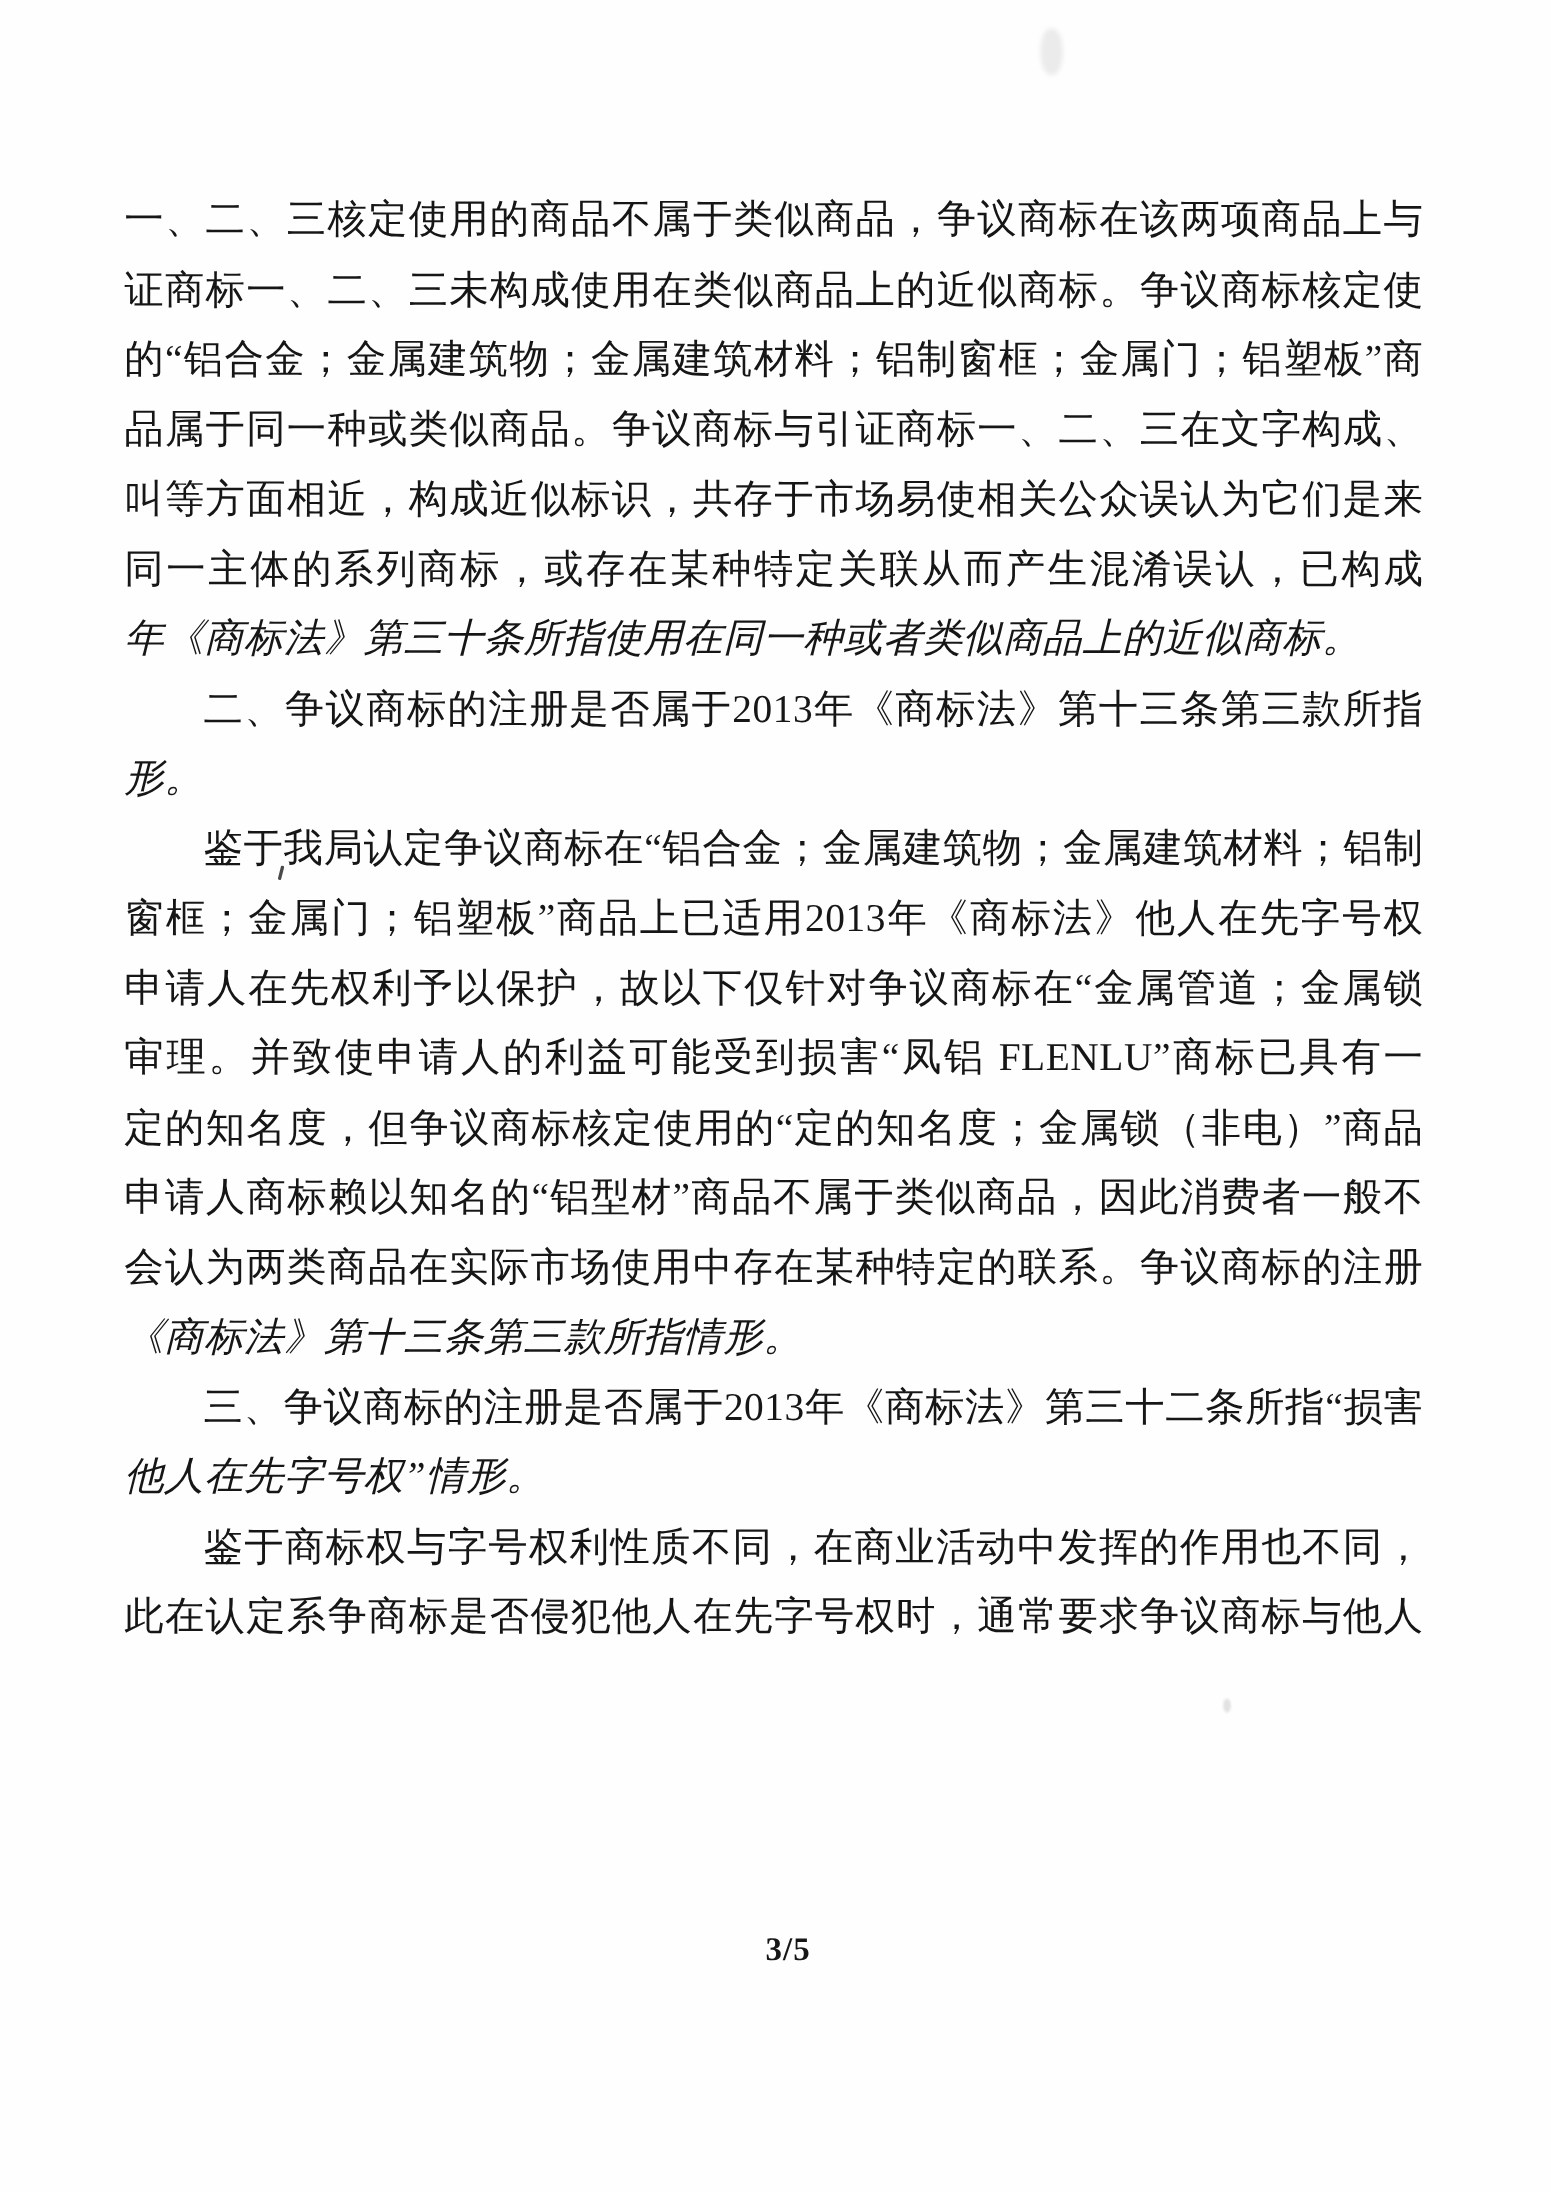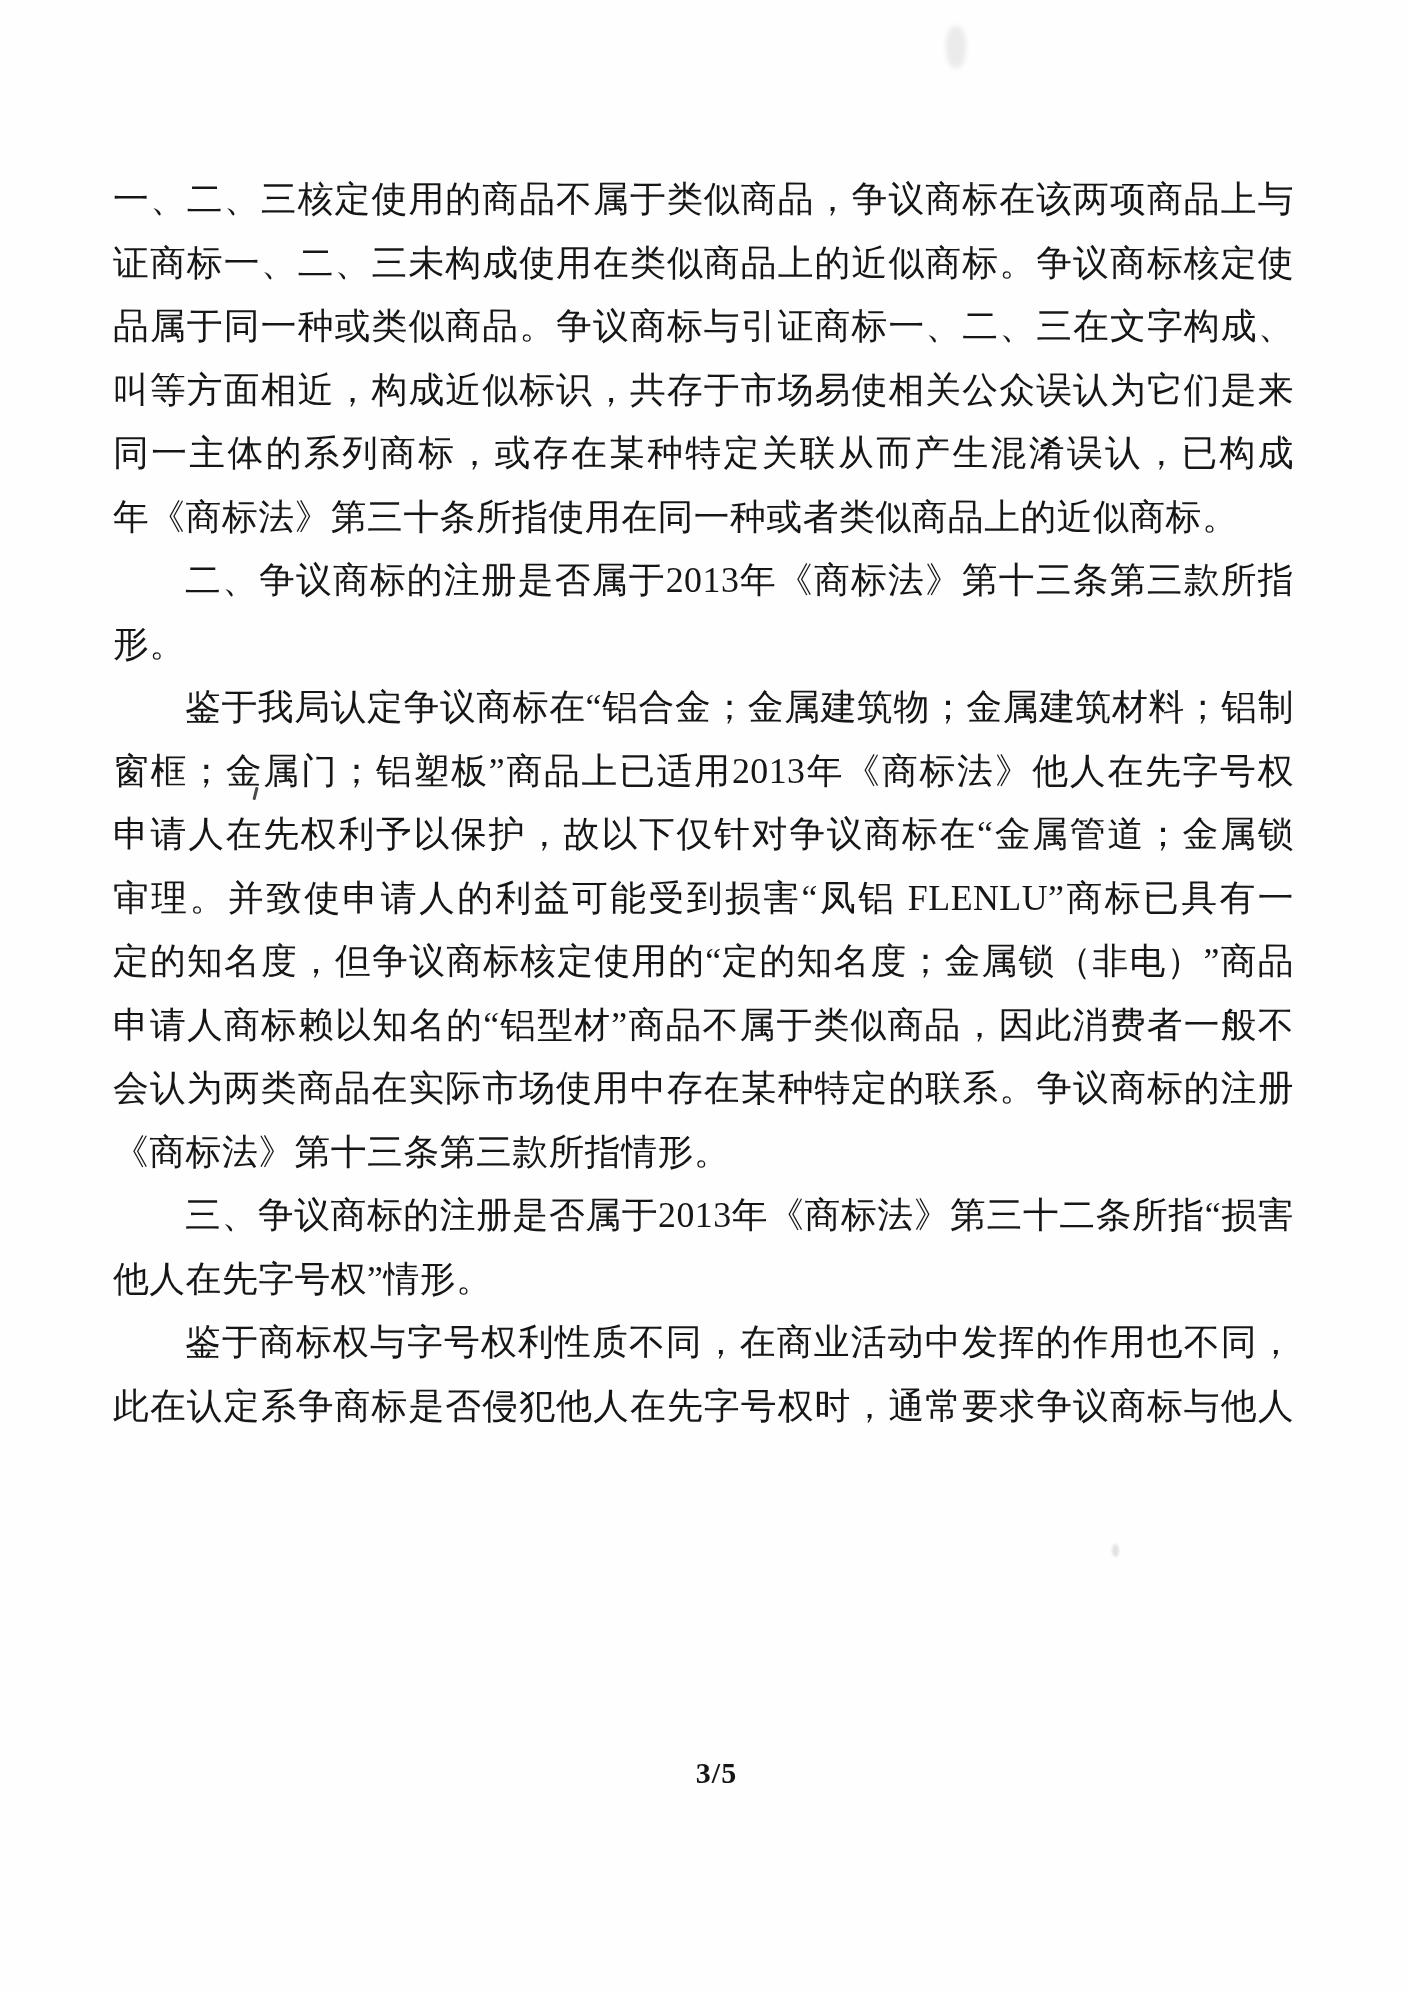--- a/index.html
+++ b/index.html
@@ -28,20 +28,21 @@
     height: 63.5px;
     overflow: hidden;
     text-align: justify;
     text-align-last: justify;
     text-justify: inter-character;
     letter-spacing: 0.5px;
   }
   .line.end {
     text-align: center;
     text-align-last: left;
+    font-style: italic;
   }
   .line.ind {
     padding-left: 72px;
   }
   .footer {
     position: absolute;
     left: 126px;
     top: 1756px;
     width: 1181px;
     text-align: center;
@@ -84,20 +85,21 @@
 </head>
 <body>
 
 <div class="page">
 
   <div class="smudge-top"></div>
 
   <div class="text-block">
     <div class="line">一、二、三核定使用的商品不属于类似商品，争议商标在该两项商品上与引</div>
     <div class="line">证商标一、二、三未构成使用在类似商品上的近似商标。争议商标核定使用</div>
+    <div class="line">的“铝合金；金属建筑物；金属建筑材料；铝制窗框；金属门；铝塑板”商</div>
     <div class="line">品属于同一种或类似商品。争议商标与引证商标一、二、三在文字构成、呼</div>
     <div class="line">叫等方面相近，构成近似标识，共存于市场易使相关公众误认为它们是来自</div>
     <div class="line">同一主体的系列商标，或存在某种特定关联从而产生混淆误认，已构成2013</div>
     <div class="line end">年《商标法》第三十条所指使用在同一种或者类似商品上的近似商标。</div>
     <div class="line ind">二、争议商标的注册是否属于2013年《商标法》第十三条第三款所指情</div>
     <div class="line end">形。</div>
     <div class="line ind">鉴于我局认定争议商标在“铝合金；金属建筑物；金属建筑材料；铝制</div>
     <div class="line">窗框；金属门；铝塑板”商品上已适用2013年《商标法》他人在先字号权</div>
     <div class="line">申请人在先权利予以保护，故以下仅针对争议商标在“金属管道；金属锁</div>
     <div class="line">审理。并致使申请人的利益可能受到损害“凤铝 FLENLU”商标已具有一</div>

